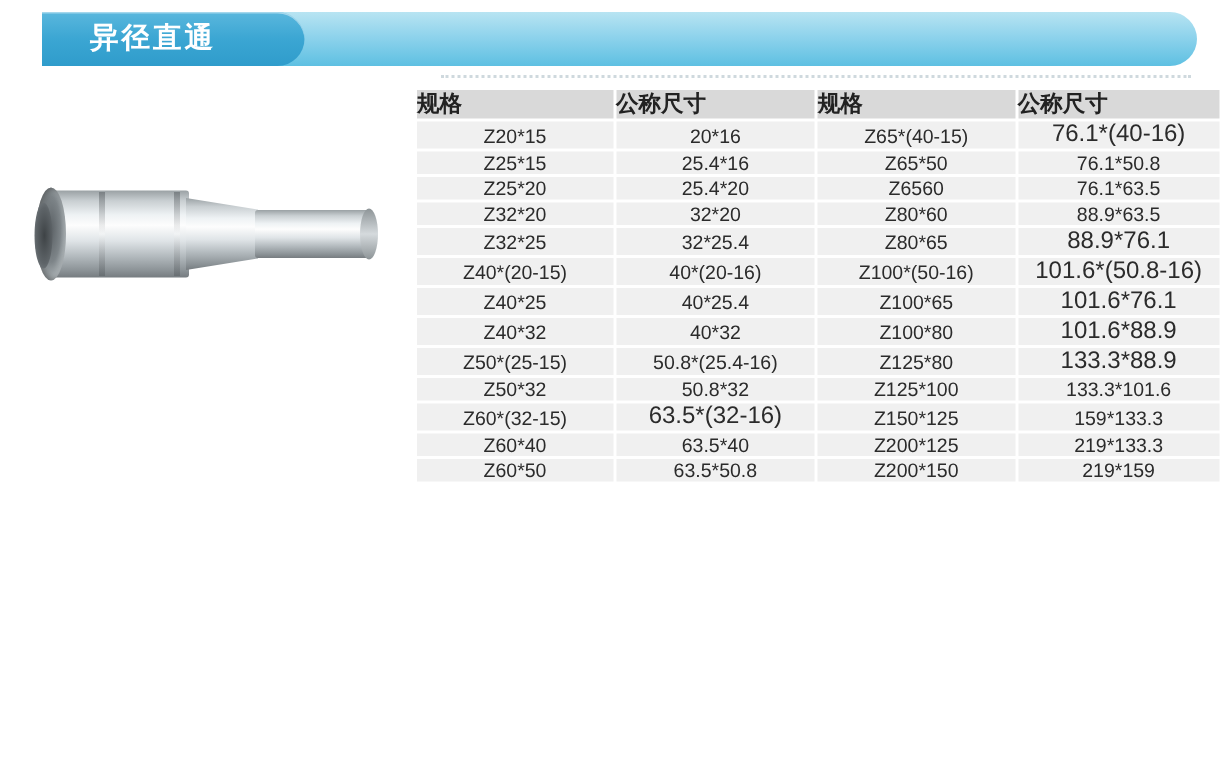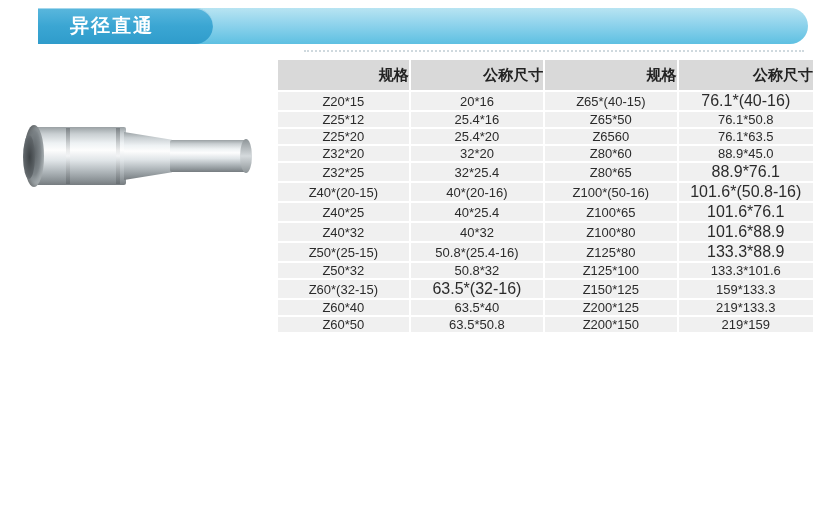--- a/index.html
+++ b/index.html
@@ -11,21 +11,21 @@
     height: 513px;
     background: #ffffff;
     font-family: "Liberation Sans", sans-serif;
     overflow: hidden;
     position: relative;
   }
 
   
   .header {
     position: absolute;
-    left: 14px;
+    left: 4px;
     top: 8px;
     width: 702px;
     height: 42px;
   }
   .header-bar {
     position: absolute;
     left: 24px;
     top: 0;
     width: 770px;
     height: 36px;
@@ -156,22 +156,22 @@
     border-collapse: separate;
     border-spacing: 2px;
     font-size: 13px;
     color: #2b2b2b;
   }
   .spec-table th {
     background: #d9d9d9;
     font-weight: bold;
     font-size: 15px;
     color: #222222;
-    height: 30px;
-    text-align: right;
+    height: 19px;
+    text-align: left;
     padding: 0;
   }
   .spec-table td {
     background: #f0f0f0;
     height: 15px;
     text-align: center;
     padding: 0 4px;
     white-space: nowrap;
   }
   .spec-table td.small {
@@ -216,36 +216,36 @@
     </tr>
   </thead>
   <tbody>
       <tr>
         <td class="col-a">Z20*15</td>
         <td class="col-b">20*16</td>
         <td class="col-c">Z65*(40-15)</td>
         <td class="col-d small">76.1*(40-16)</td>
       </tr>
       <tr>
-        <td class="col-a">Z25*12</td>
+        <td class="col-a">Z25*15</td>
         <td class="col-b">25.4*16</td>
         <td class="col-c">Z65*50</td>
         <td class="col-d">76.1*50.8</td>
       </tr>
       <tr>
         <td class="col-a">Z25*20</td>
         <td class="col-b">25.4*20</td>
         <td class="col-c">Z6560</td>
         <td class="col-d">76.1*63.5</td>
       </tr>
       <tr>
         <td class="col-a">Z32*20</td>
         <td class="col-b">32*20</td>
         <td class="col-c">Z80*60</td>
-        <td class="col-d">88.9*45.0</td>
+        <td class="col-d">88.9*63.5</td>
       </tr>
       <tr>
         <td class="col-a">Z32*25</td>
         <td class="col-b">32*25.4</td>
         <td class="col-c">Z80*65</td>
         <td class="col-d small">88.9*76.1</td>
       </tr>
       <tr>
         <td class="col-a">Z40*(20-15)</td>
         <td class="col-b">40*(20-16)</td>

